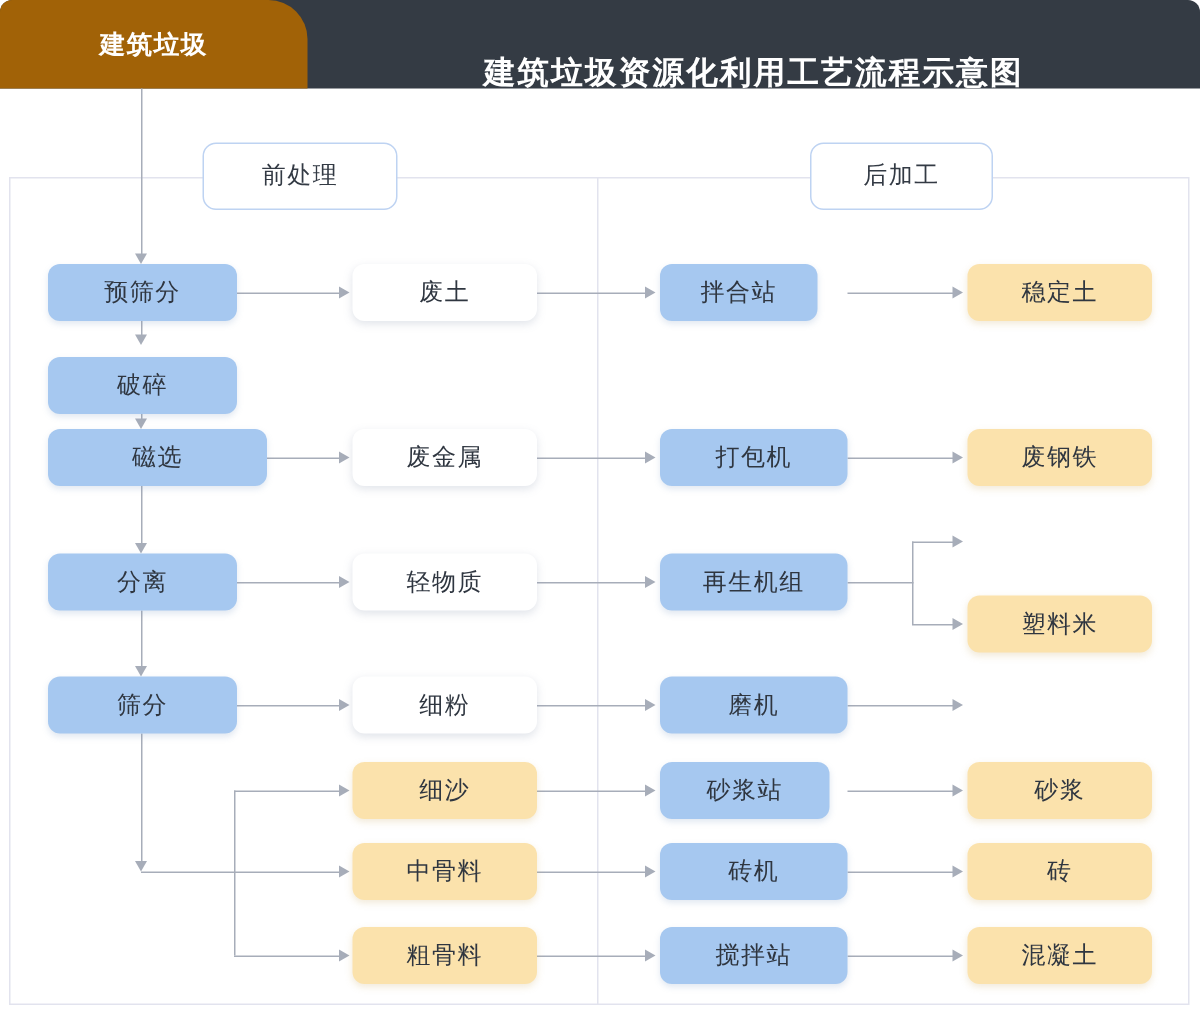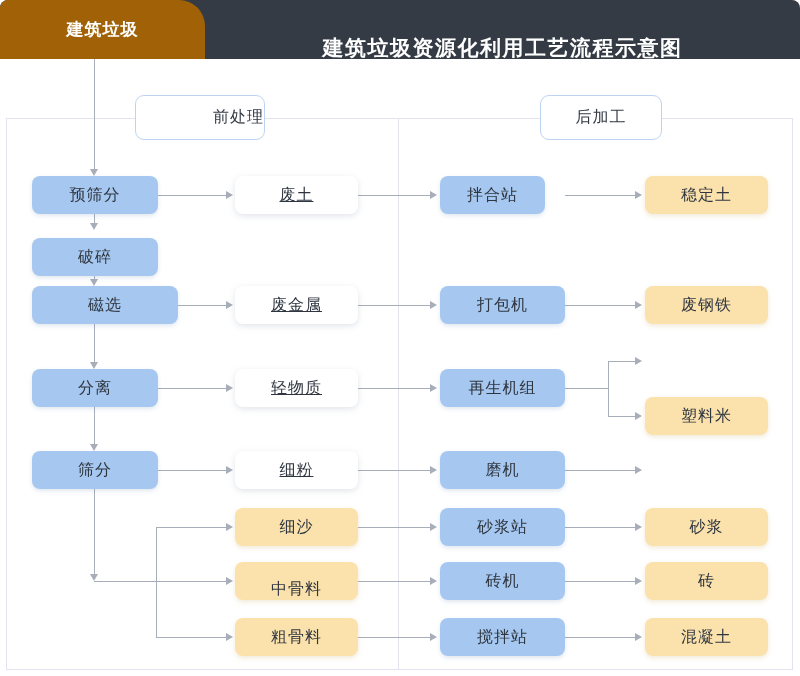--- a/index.html
+++ b/index.html
@@ -55,21 +55,21 @@
   }
 
   
   .node {
     position: absolute; height: 38px; border-radius: 8px;
     display: flex; align-items: center; justify-content: center;
     font-size: 16px; color: #2f3640; letter-spacing: 1px;
     z-index: 4;
   }
   .node.blue   { background: #a6c8f0; box-shadow: 0 2px 4px rgba(120,150,190,.22); }
-  .node.white  { background: #ffffff; box-shadow: 0 2px 6px rgba(140,150,175,.26); text-decoration: underline; }
+  .node.white  { background: #ffffff; box-shadow: 0 2px 6px rgba(140,150,175,.26); }
   .node.yellow { background: #fbe2ac; box-shadow: 0 2px 5px rgba(205,175,110,.26); }
 
   
   .ln { position: absolute; background: #a7adb9; z-index: 2; }
   .ln.h { height: 1px; }
   .ln.v { width: 1px; }
   .arw { position: absolute; width: 0; height: 0; z-index: 3; }
   .arw.r {
     border-top: 4px solid transparent; border-bottom: 4px solid transparent;
     border-left: 7px solid #a7adb9;
@@ -86,21 +86,21 @@
 
   <div class="hdr-bar"></div>
   <div class="hdr-title">建筑垃圾资源化利用工艺流程示意图</div>
   <div class="hdr-tab">
     <span>建筑垃圾</span>
   </div>
 
   <div class="canvas"></div>
   <div class="vdivider"></div>
 
-  <div class="chip" style="left:135px; top:95px; width:130px;justify-content:flex-end;">
+  <div class="chip" style="left:135px; top:95px; width:130px;">
     <span>前处理</span>
   </div>
   <div class="chip" style="left:540px; top:95px; width:122px;">
     <span>后加工</span>
   </div>
 
   <div class="ln v" style="left:94px; top:59px; height:113px;"></div>
   <div class="arw d" style="left:90px; top:169px;"></div>
 
   <div class="node blue" style="left:32px; top:176px; width:126px;">
@@ -142,21 +142,21 @@
   </div>
   <div class="node white" style="left:235px; top:369px; width:123px;">
     <span>轻物质</span>
   </div>
   <div class="node white" style="left:235px; top:451px; width:123px;">
     <span>细粉</span>
   </div>
   <div class="node yellow" style="left:235px; top:508px; width:123px;">
     <span>细沙</span>
   </div>
-  <div class="node yellow" style="left:235px; top:562px; width:123px;align-items:flex-end;">
+  <div class="node yellow" style="left:235px; top:562px; width:123px;">
     <span>中骨料</span>
   </div>
   <div class="node yellow" style="left:235px; top:618px; width:123px;">
     <span>粗骨料</span>
   </div>
 
   <div class="ln h" style="left:158px; top:195px; width:70px;"></div>
   <div class="arw r" style="left:226px; top:191px;"></div>
 
   <div class="ln h" style="left:158px; top:305px; width:70px;"></div>
@@ -182,21 +182,21 @@
   </div>
   <div class="node blue" style="left:440px; top:286px; width:125px;">
     <span>打包机</span>
   </div>
   <div class="node blue" style="left:440px; top:369px; width:125px;">
     <span>再生机组</span>
   </div>
   <div class="node blue" style="left:440px; top:451px; width:125px;">
     <span>磨机</span>
   </div>
-  <div class="node blue" style="left:440px; top:508px; width:125px;align-items:center;">
+  <div class="node blue" style="left:440px; top:508px; width:113px;align-items:center;">
     <span>砂浆站</span>
   </div>
   <div class="node blue" style="left:440px; top:562px; width:125px;">
     <span>砖机</span>
   </div>
   <div class="node blue" style="left:440px; top:618px; width:125px;">
     <span>搅拌站</span>
   </div>
 
   <div class="ln h" style="left:358px; top:195px; width:74px;"></div>

